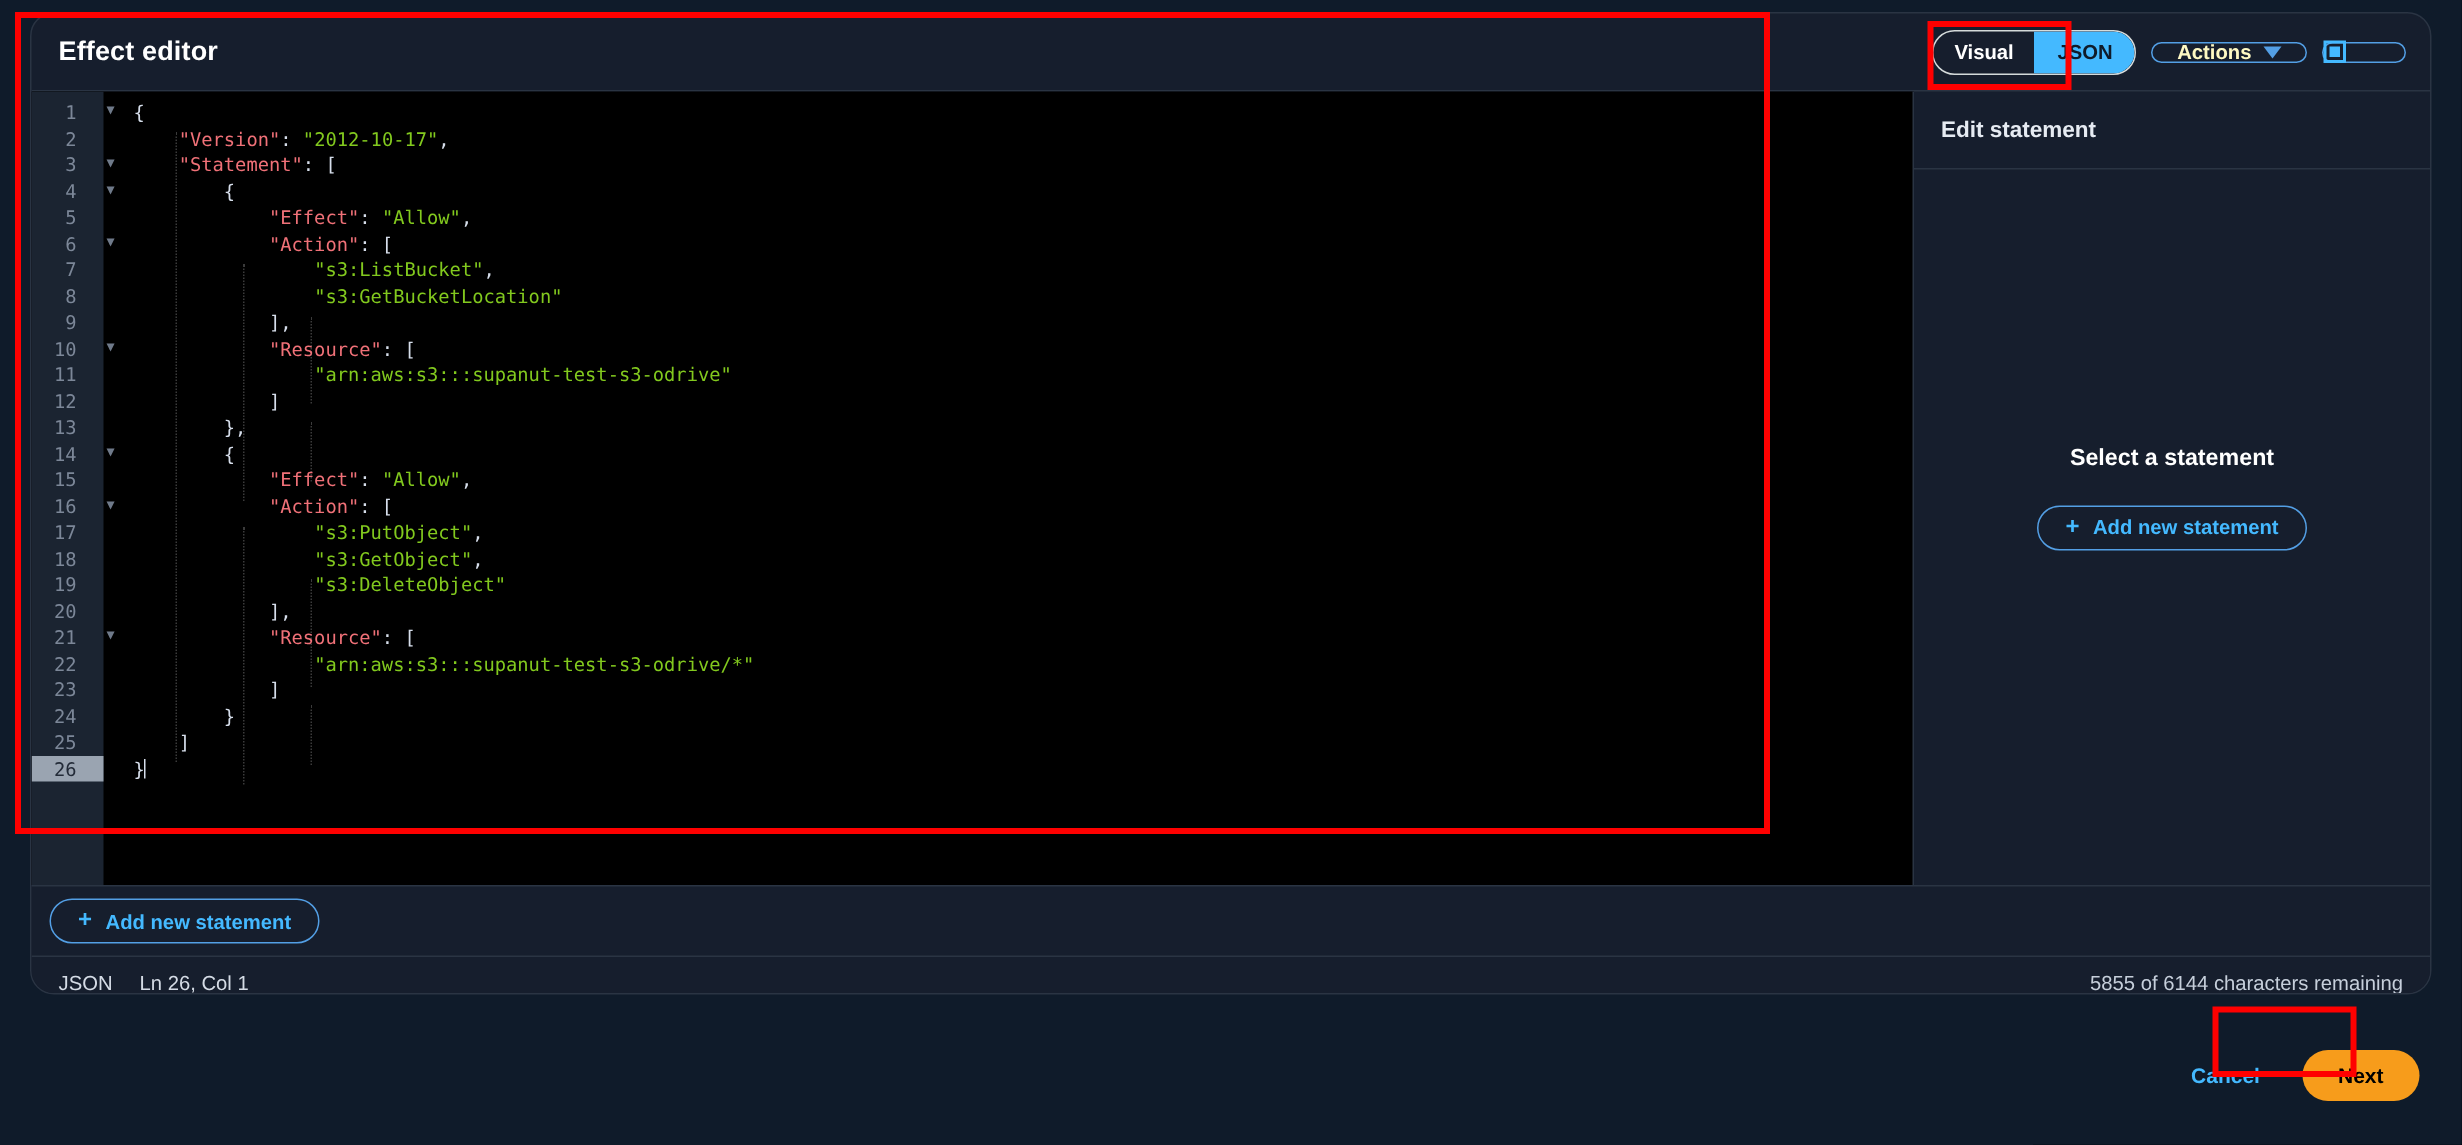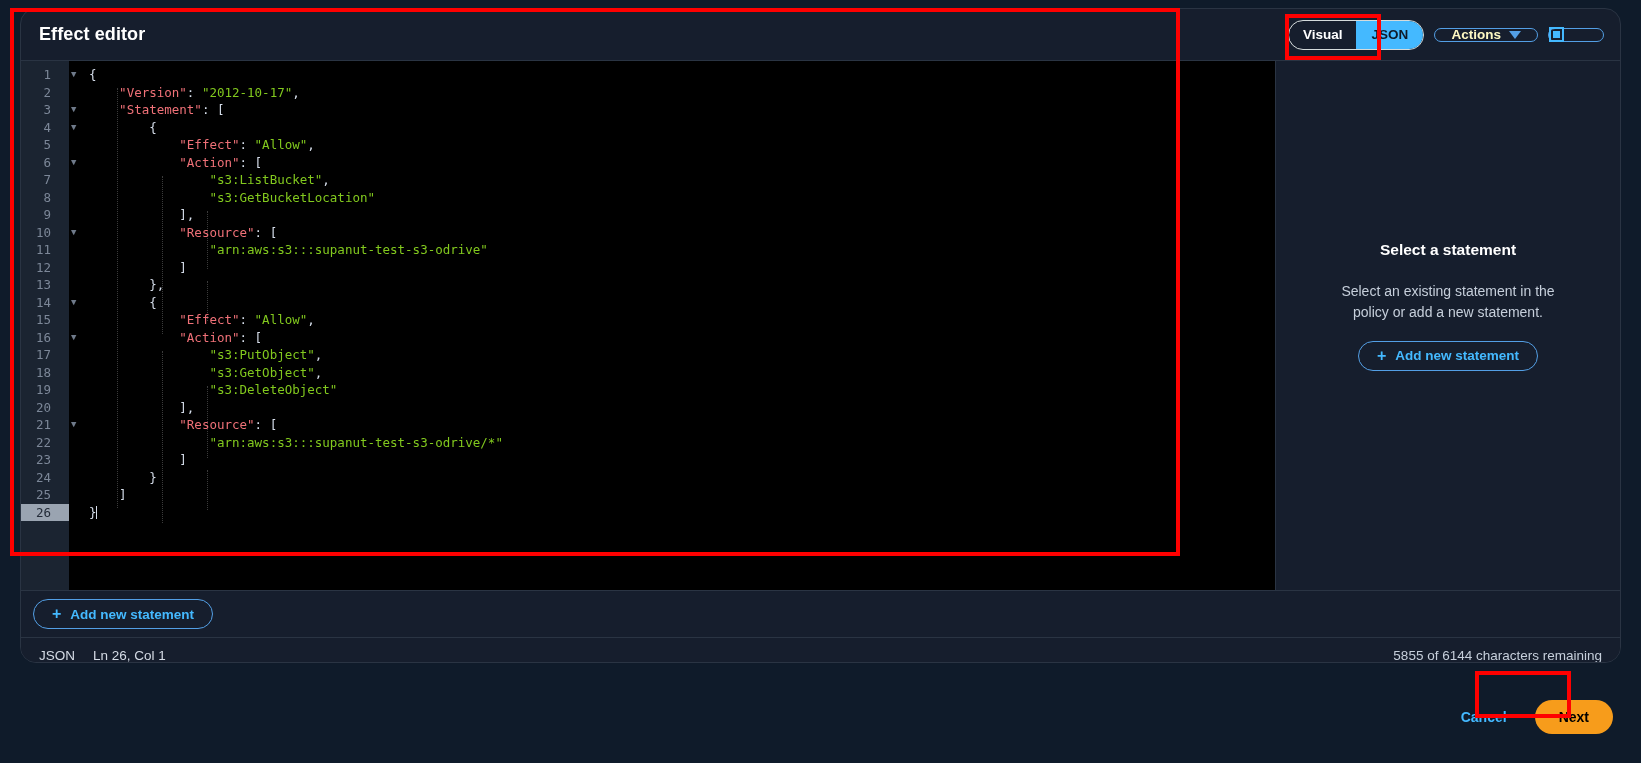--- a/index.html
+++ b/index.html
@@ -356,23 +356,23 @@
             <div class="guide" style="left:186px; top:145px; height:58px;"></div>
             <div class="guide" style="left:186px; top:215px; height:40px;"></div>
             <div class="guide" style="left:186px; top:320px; height:72px;"></div>
             <div class="guide" style="left:186px; top:404px; height:40px;"></div>
           </div>
           <div class="code-lines" id="code-lines"><div class="ln"><span class="num">1</span><span class="fold">▼</span><span class="code"><span class="tok-punc">{</span></span></div><div class="ln"><span class="num">2</span><span class="code"><span class="tok-punc">    </span><span class="tok-key">"Version"</span><span class="tok-punc">: </span><span class="tok-str">"2012-10-17"</span><span class="tok-punc">,</span></span></div><div class="ln"><span class="num">3</span><span class="fold">▼</span><span class="code"><span class="tok-punc">    </span><span class="tok-key">"Statement"</span><span class="tok-punc">: [</span></span></div><div class="ln"><span class="num">4</span><span class="fold">▼</span><span class="code"><span class="tok-punc">        {</span></span></div><div class="ln"><span class="num">5</span><span class="code"><span class="tok-punc">            </span><span class="tok-key">"Effect"</span><span class="tok-punc">: </span><span class="tok-str">"Allow"</span><span class="tok-punc">,</span></span></div><div class="ln"><span class="num">6</span><span class="fold">▼</span><span class="code"><span class="tok-punc">            </span><span class="tok-key">"Action"</span><span class="tok-punc">: [</span></span></div><div class="ln"><span class="num">7</span><span class="code"><span class="tok-punc">                </span><span class="tok-str">"s3:ListBucket"</span><span class="tok-punc">,</span></span></div><div class="ln"><span class="num">8</span><span class="code"><span class="tok-punc">                </span><span class="tok-str">"s3:GetBucketLocation"</span></span></div><div class="ln"><span class="num">9</span><span class="code"><span class="tok-punc">            ],</span></span></div><div class="ln"><span class="num">10</span><span class="fold">▼</span><span class="code"><span class="tok-punc">            </span><span class="tok-key">"Resource"</span><span class="tok-punc">: [</span></span></div><div class="ln"><span class="num">11</span><span class="code"><span class="tok-punc">                </span><span class="tok-str">"arn:aws:s3:::supanut-test-s3-odrive"</span></span></div><div class="ln"><span class="num">12</span><span class="code"><span class="tok-punc">            ]</span></span></div><div class="ln"><span class="num">13</span><span class="code"><span class="tok-punc">        },</span></span></div><div class="ln"><span class="num">14</span><span class="fold">▼</span><span class="code"><span class="tok-punc">        {</span></span></div><div class="ln"><span class="num">15</span><span class="code"><span class="tok-punc">            </span><span class="tok-key">"Effect"</span><span class="tok-punc">: </span><span class="tok-str">"Allow"</span><span class="tok-punc">,</span></span></div><div class="ln"><span class="num">16</span><span class="fold">▼</span><span class="code"><span class="tok-punc">            </span><span class="tok-key">"Action"</span><span class="tok-punc">: [</span></span></div><div class="ln"><span class="num">17</span><span class="code"><span class="tok-punc">                </span><span class="tok-str">"s3:PutObject"</span><span class="tok-punc">,</span></span></div><div class="ln"><span class="num">18</span><span class="code"><span class="tok-punc">                </span><span class="tok-str">"s3:GetObject"</span><span class="tok-punc">,</span></span></div><div class="ln"><span class="num">19</span><span class="code"><span class="tok-punc">                </span><span class="tok-str">"s3:DeleteObject"</span></span></div><div class="ln"><span class="num">20</span><span class="code"><span class="tok-punc">            ],</span></span></div><div class="ln"><span class="num">21</span><span class="fold">▼</span><span class="code"><span class="tok-punc">            </span><span class="tok-key">"Resource"</span><span class="tok-punc">: [</span></span></div><div class="ln"><span class="num">22</span><span class="code"><span class="tok-punc">                </span><span class="tok-str">"arn:aws:s3:::supanut-test-s3-odrive/*"</span></span></div><div class="ln"><span class="num">23</span><span class="code"><span class="tok-punc">            ]</span></span></div><div class="ln"><span class="num">24</span><span class="code"><span class="tok-punc">        }</span></span></div><div class="ln"><span class="num">25</span><span class="code"><span class="tok-punc">    ]</span></span></div><div class="ln active"><div class="numbg"></div><span class="num">26</span><span class="code"><span class="tok-punc">}</span><span class="cursor"></span></span></div></div>
         </div>
       </div>
 
       <div class="side-pane">
+        <div class="side-head">Edit statement</div>
         <div class="side-content">
           <div class="side-title">Select a statement</div>
-          <div class="side-desc">Select an existing statement in the policy or add a new statement.</div>
           <button class="ghost-btn">
             <span class="plus">+</span>
             <span>Add new statement</span>
           </button>
         </div>
       </div>
     </div>
 
     <div class="add-strip">
       <button class="ghost-btn">

